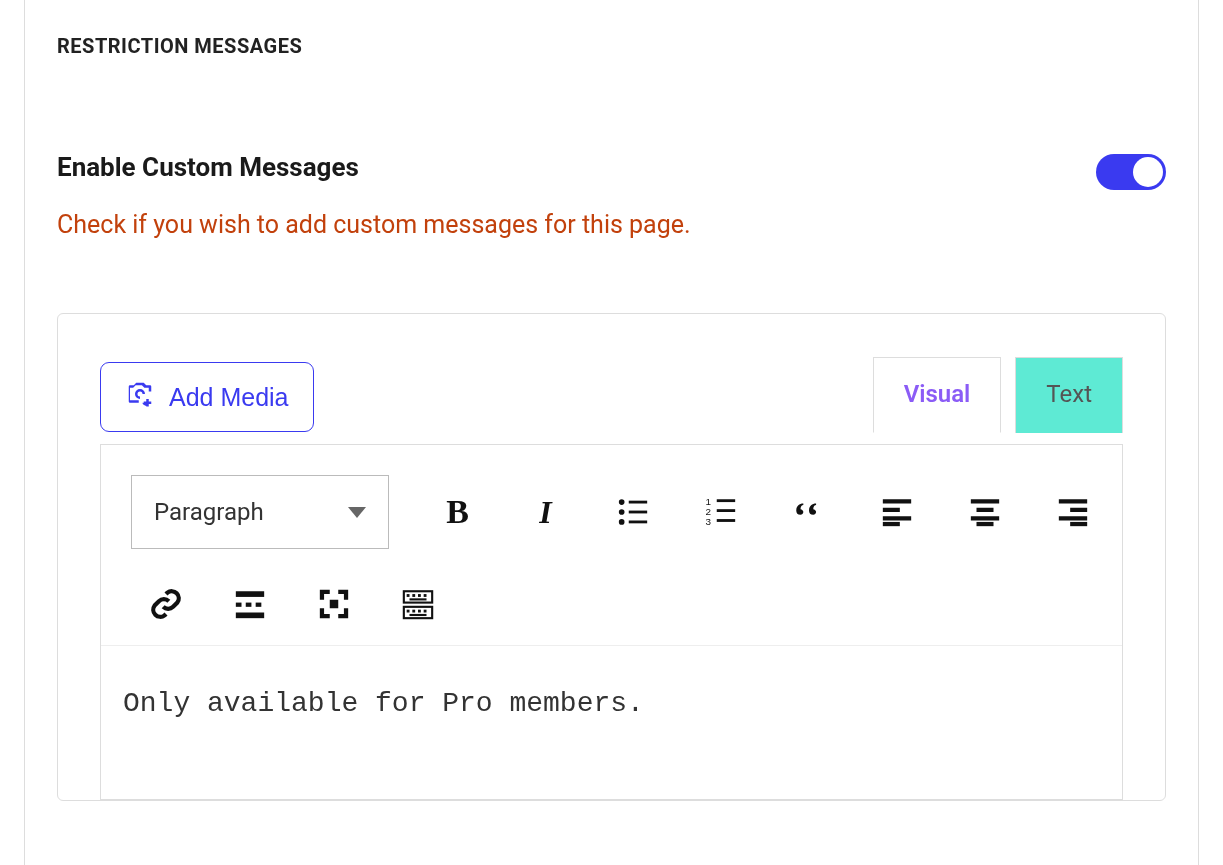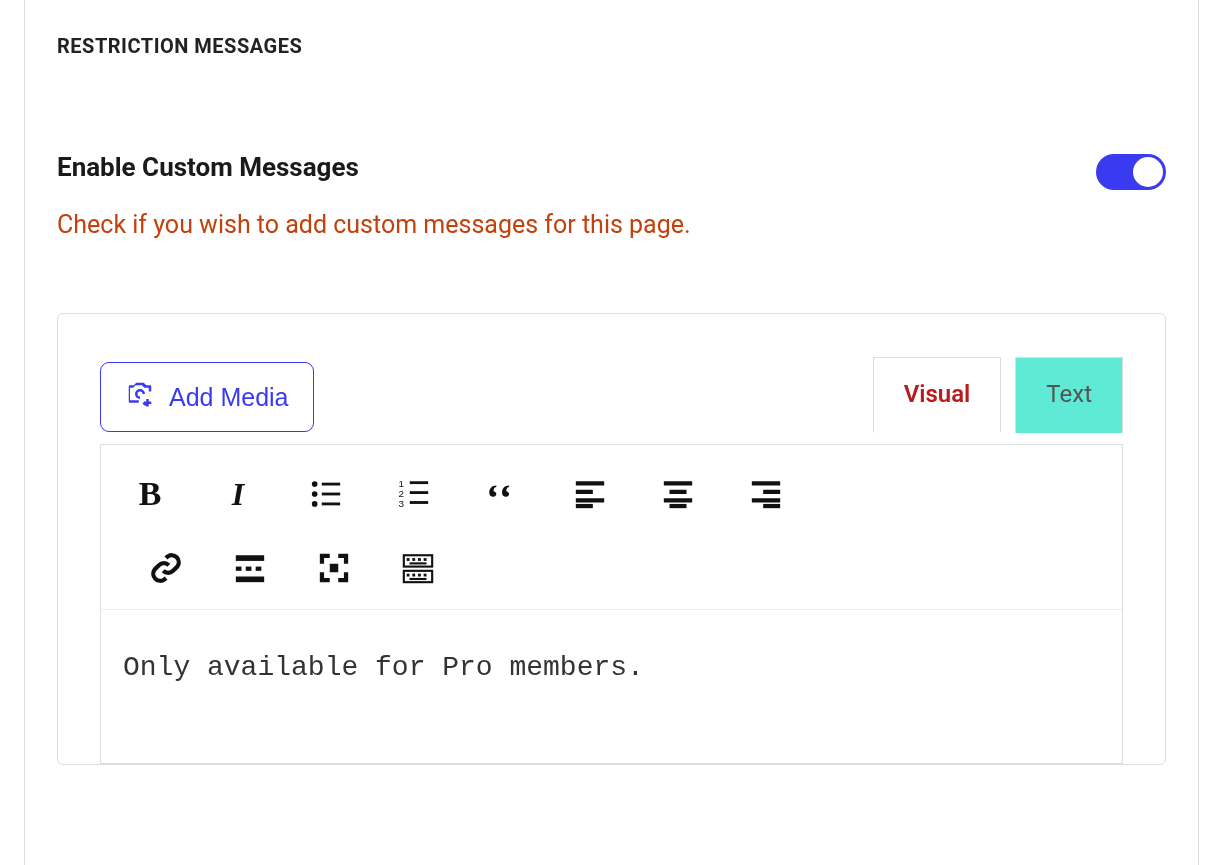--- a/index.html
+++ b/index.html
@@ -101,21 +101,21 @@
     color: #555;
     border: 1px solid #ddd;
     border-bottom: none;
     background: #5eead4;
     cursor: pointer;
     position: relative;
     top: 1px;
   }
   .tab.active {
     background: #fff;
-    color: #b91c1c;
+    color: #8b5cf6;
     font-weight: 600;
     border-bottom: 1px solid #fff;
     z-index: 2;
   }
   .editor-frame {
     border: 1px solid #ddd;
     margin-top: 12px;
     position: relative;
   }
   .toolbar {
@@ -204,20 +204,24 @@
 
       <div class="tabs">
         <div class="tab active">Visual</div>
         <div class="tab">Text</div>
       </div>
     </div>
 
     <div class="editor-frame">
       <div class="toolbar">
         <div class="toolbar-row1">
+          <div class="format-select">
+            <span>Paragraph</span>
+            <span class="caret"></span>
+          </div>
 
           <div class="tbtn">
             <span class="bold-glyph">B</span>
           </div>
           <div class="tbtn">
             <span class="italic-glyph">I</span>
           </div>
           <div class="tbtn">
             <svg viewBox="0 0 24 24" fill="#111">
               <circle cx="4" cy="5" r="2"></circle>

